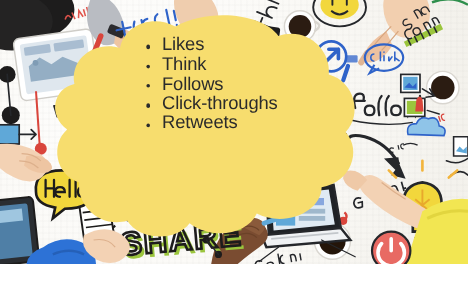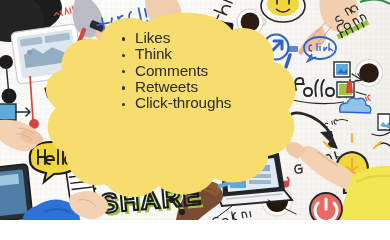--- a/index.html
+++ b/index.html
@@ -352,23 +352,23 @@
         C 292 152, 302 126, 288 110
         C 302 96, 296 68, 274 62
         C 276 40, 254 22, 232 30
         C 220 12, 176 6, 146 22
         Z" fill="#F7DD6E"></path>
   </svg>
 
   <ul class="list">
     <li>Likes</li>
     <li>Think</li>
-    <li>Comments</li>
+    <li>Follows</li>
+    <li>Click-throughs</li>
     <li>Retweets</li>
-    <li>Click-throughs</li>
   </ul>
 
   <span class="sr">SHARE</span>
   <span class="sr">Follow!</span>
   <span class="sr">Tweet!</span>
   <span class="sr">hello!</span>
   <span class="sr">click</span>
   <span class="sr">Think!</span>
   <span class="sr">social</span>
   <span class="sr">NETWORK</span>

